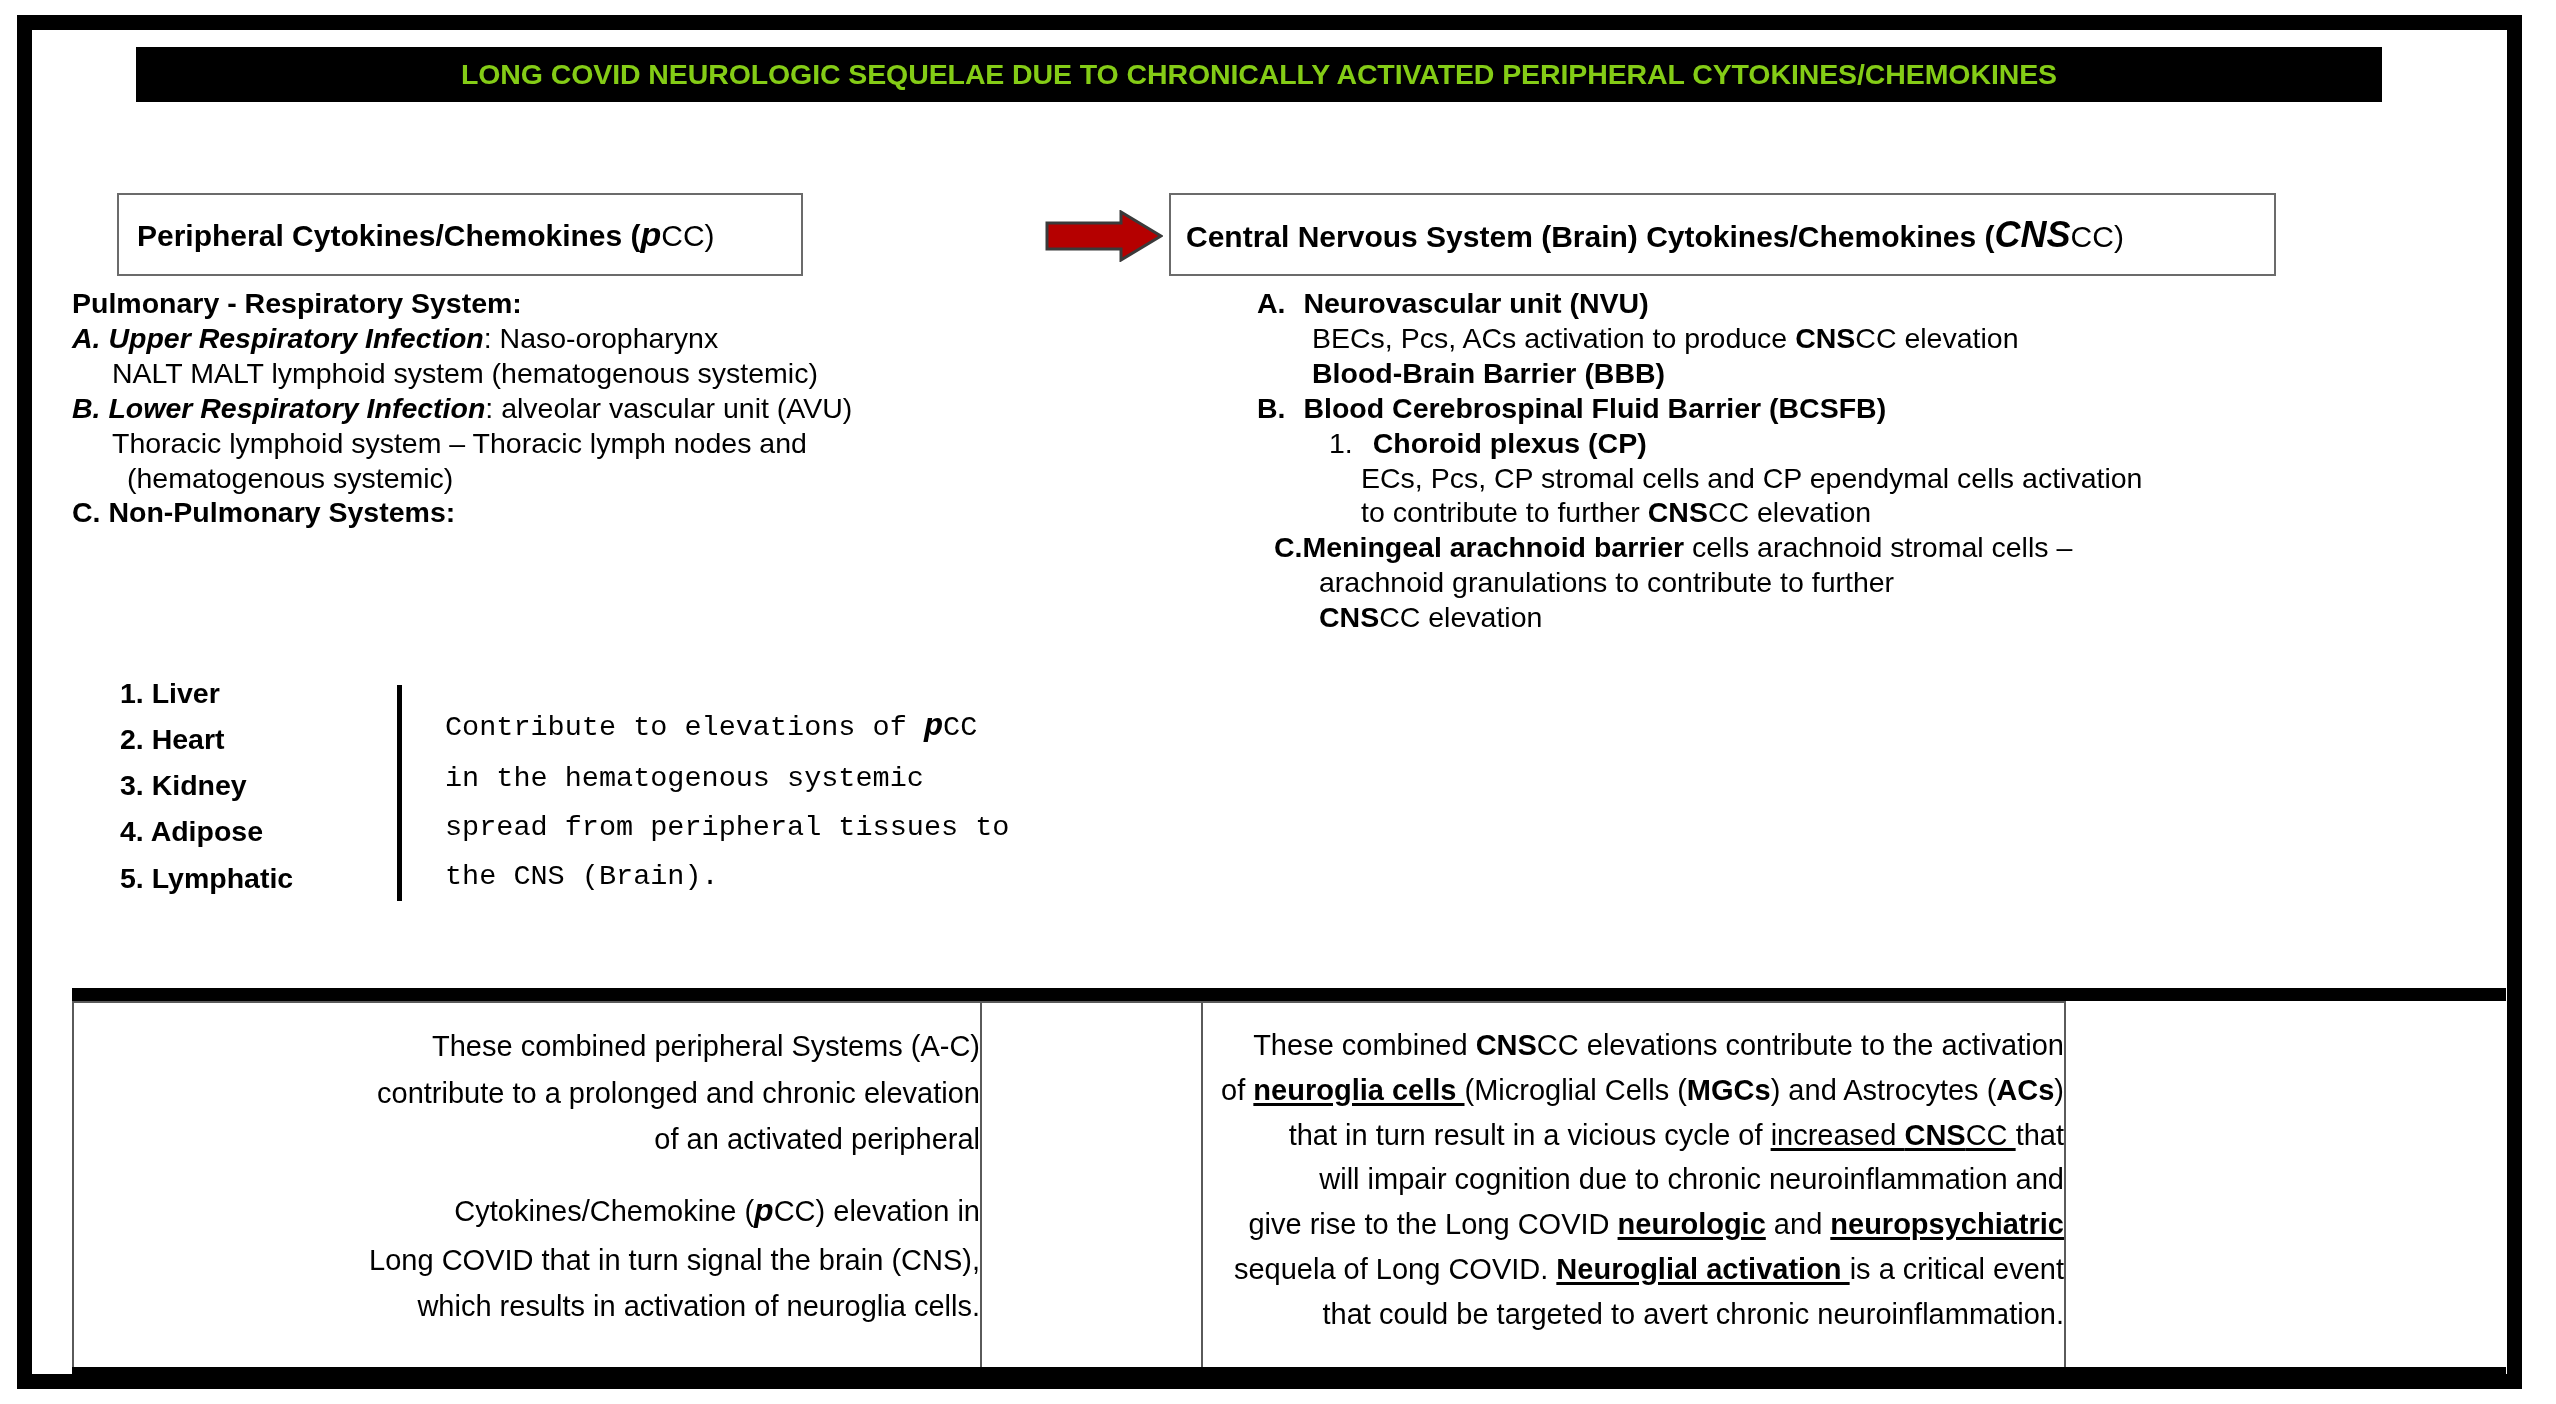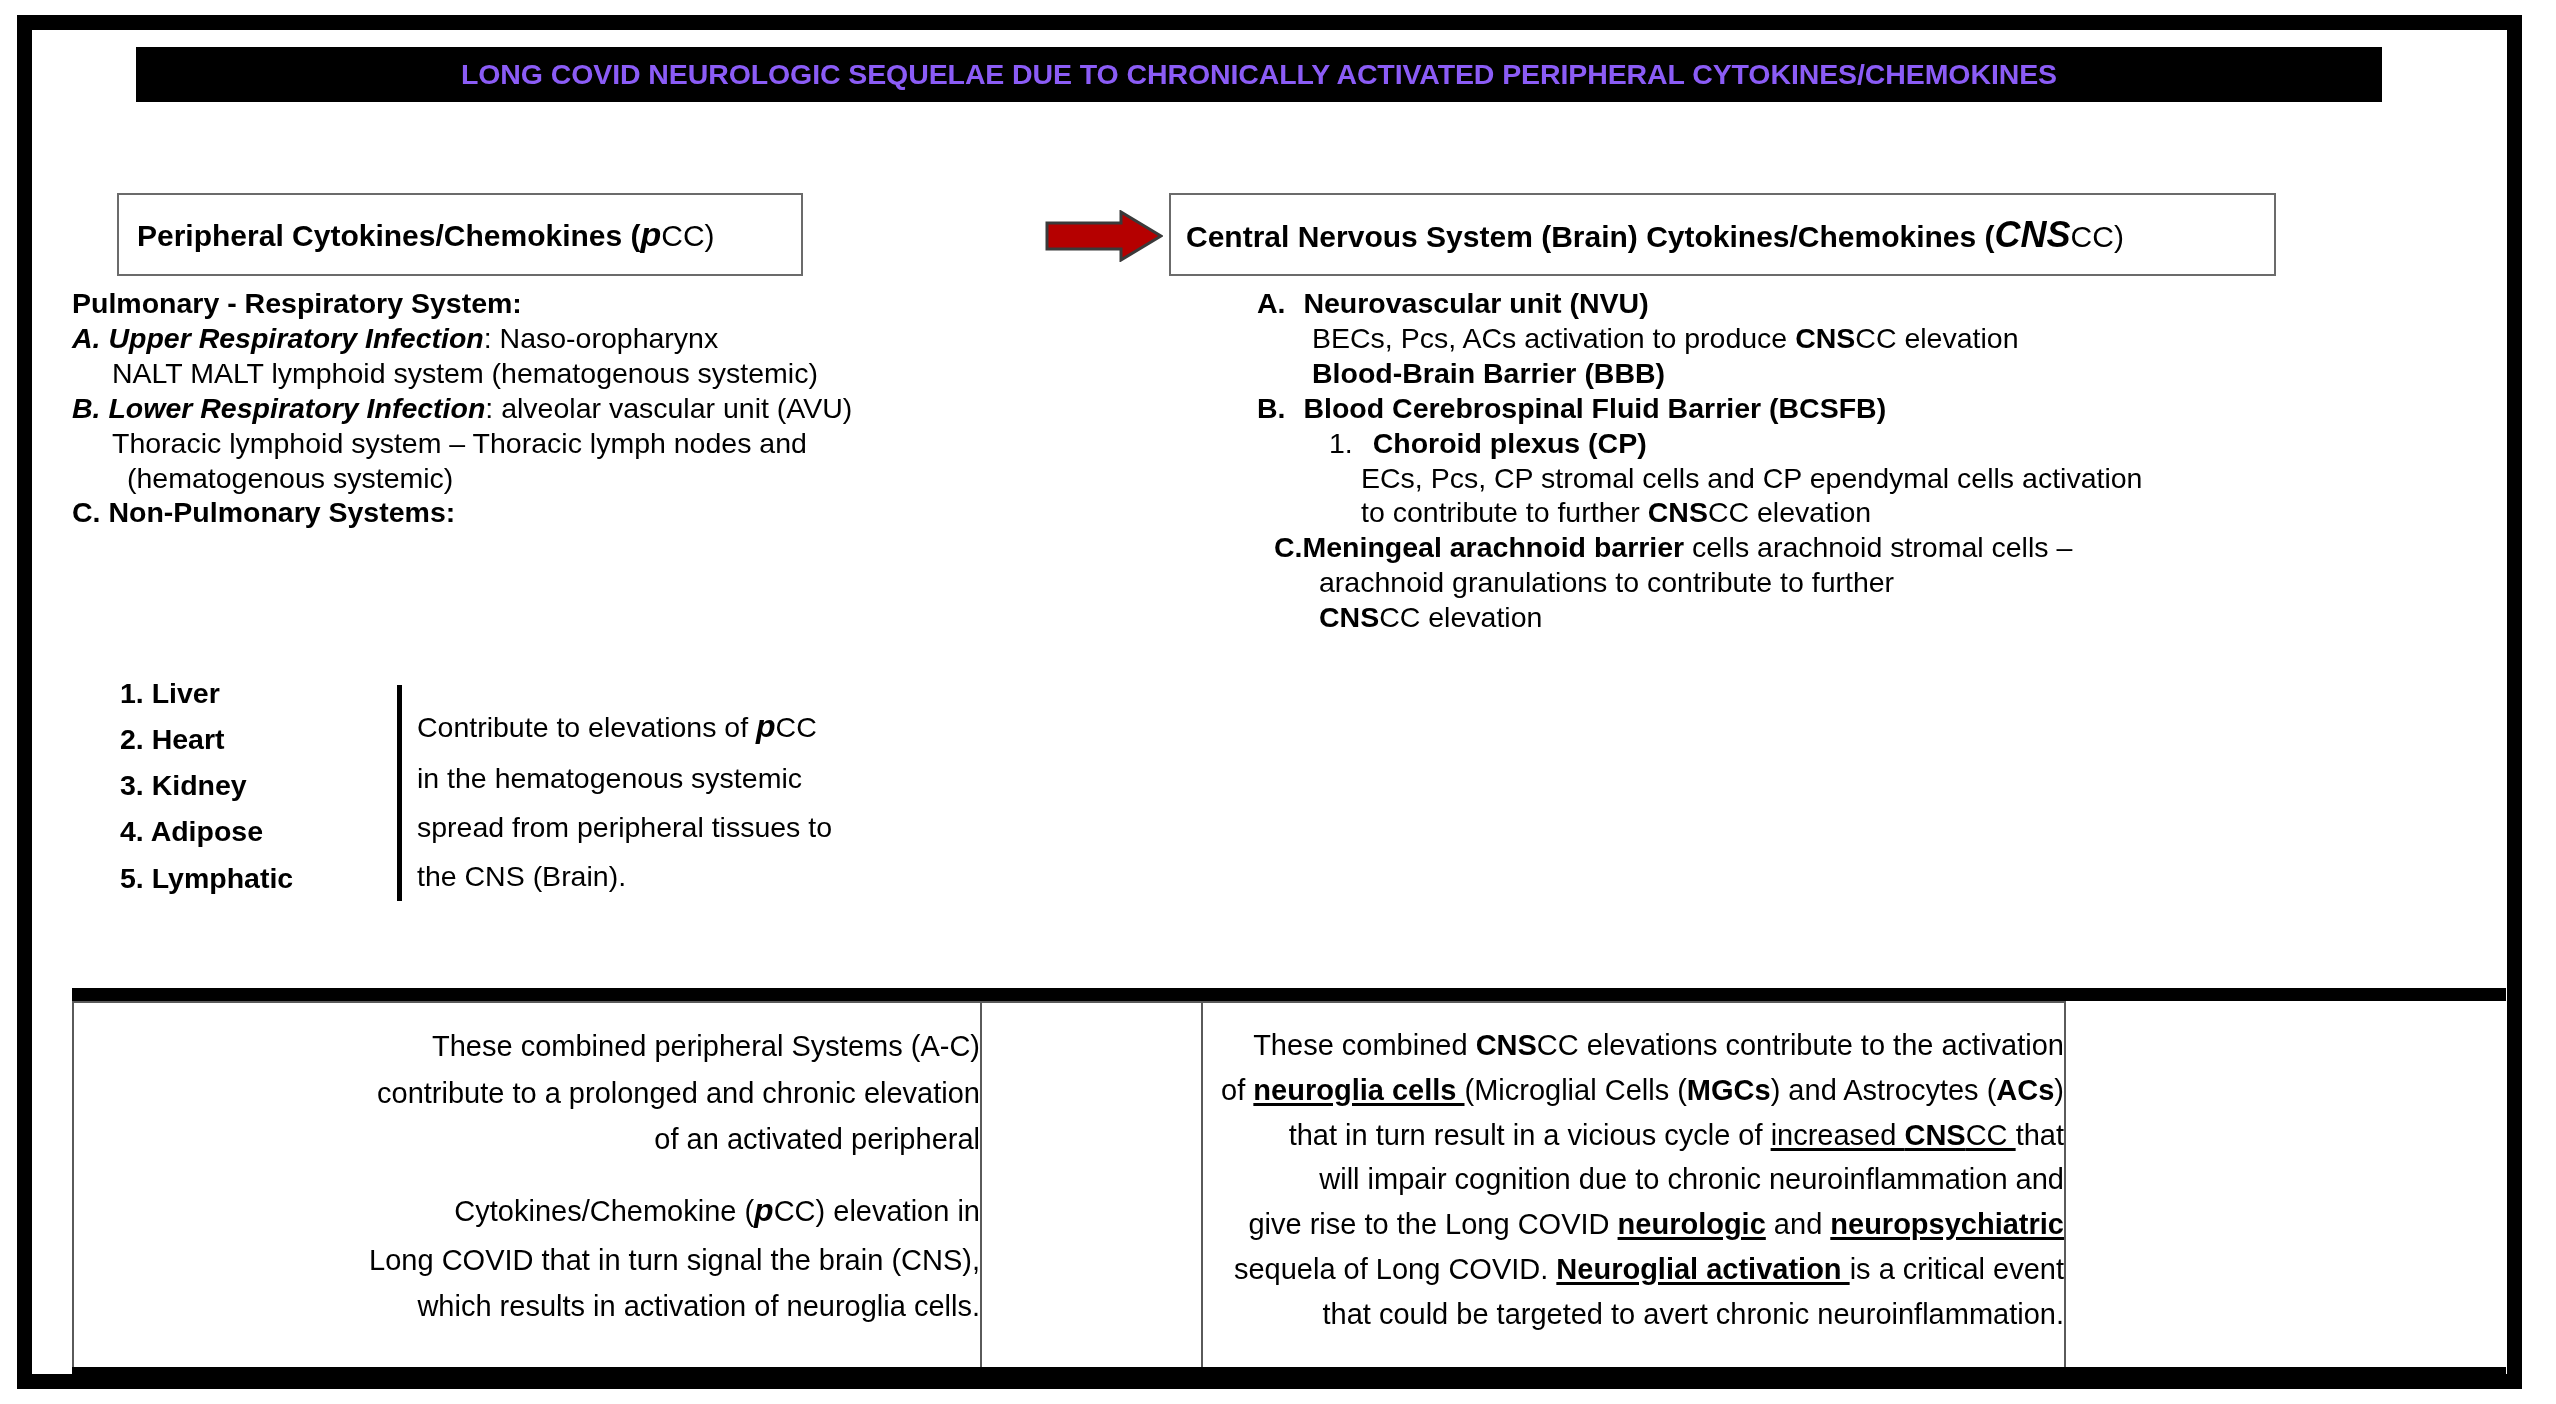--- a/index.html
+++ b/index.html
@@ -11,21 +11,21 @@
   
   #frame{
     position:absolute;left:17px;top:15px;width:2505px;height:1374px;
     border:15px solid #000;background:#fff;box-sizing:border-box;
   }
   #canvas{position:absolute;left:0;top:0;right:0;bottom:0;}
 
   
   #title-bar{
     position:absolute;left:104px;top:17px;width:2246px;height:55px;
-    background:#000;color:#8b5cf6;
+    background:#000;color:#84cc16;
     display:flex;align-items:center;justify-content:center;
     font-weight:bold;font-size:28.5px;letter-spacing:-0.1px;
     white-space:nowrap;
   }
 
   
   .hdr-box{
     position:absolute;background:#fff;border:2px solid #6b6b6b;
     display:flex;align-items:center;box-sizing:border-box;
   }
@@ -55,22 +55,22 @@
   .ind4{padding-left:104px;}
   .ind5{padding-left:55px;}
   .sup-p{font-weight:bold;font-style:italic;font-size:32px;}
 
   
   #organ-wrap{position:absolute;left:25px;top:640px;width:1160px;
               display:flex;align-items:flex-end;}
   #organ-list{width:340px;padding-left:48px;box-sizing:border-box;}
   #organ-list .ln{font-weight:bold;font-size:28.5px;line-height:1.62;}
   #organ-divider{width:5px;background:#000;height:216px;margin-top:4px;}
-  #organ-note{font-size:28.5px;line-height:1.72;
-              padding-top:28px;}
+  #organ-note{padding-left:28px;font-size:28.5px;line-height:1.72;
+              padding-top:28px;font-family:Liberation Mono, monospace;}
 
   
   #bottom-band{position:absolute;left:40px;top:958px;width:2434px;height:13px;
                background:#000;}
   #bottom-table{
     position:absolute;left:40px;top:971px;width:1994px;height:368px;
     display:flex;box-sizing:border-box;text-align:right;
   }
   .bt-cell{border:2px solid #5a5a5a;box-sizing:border-box;background:#fff;
            position:relative;}

